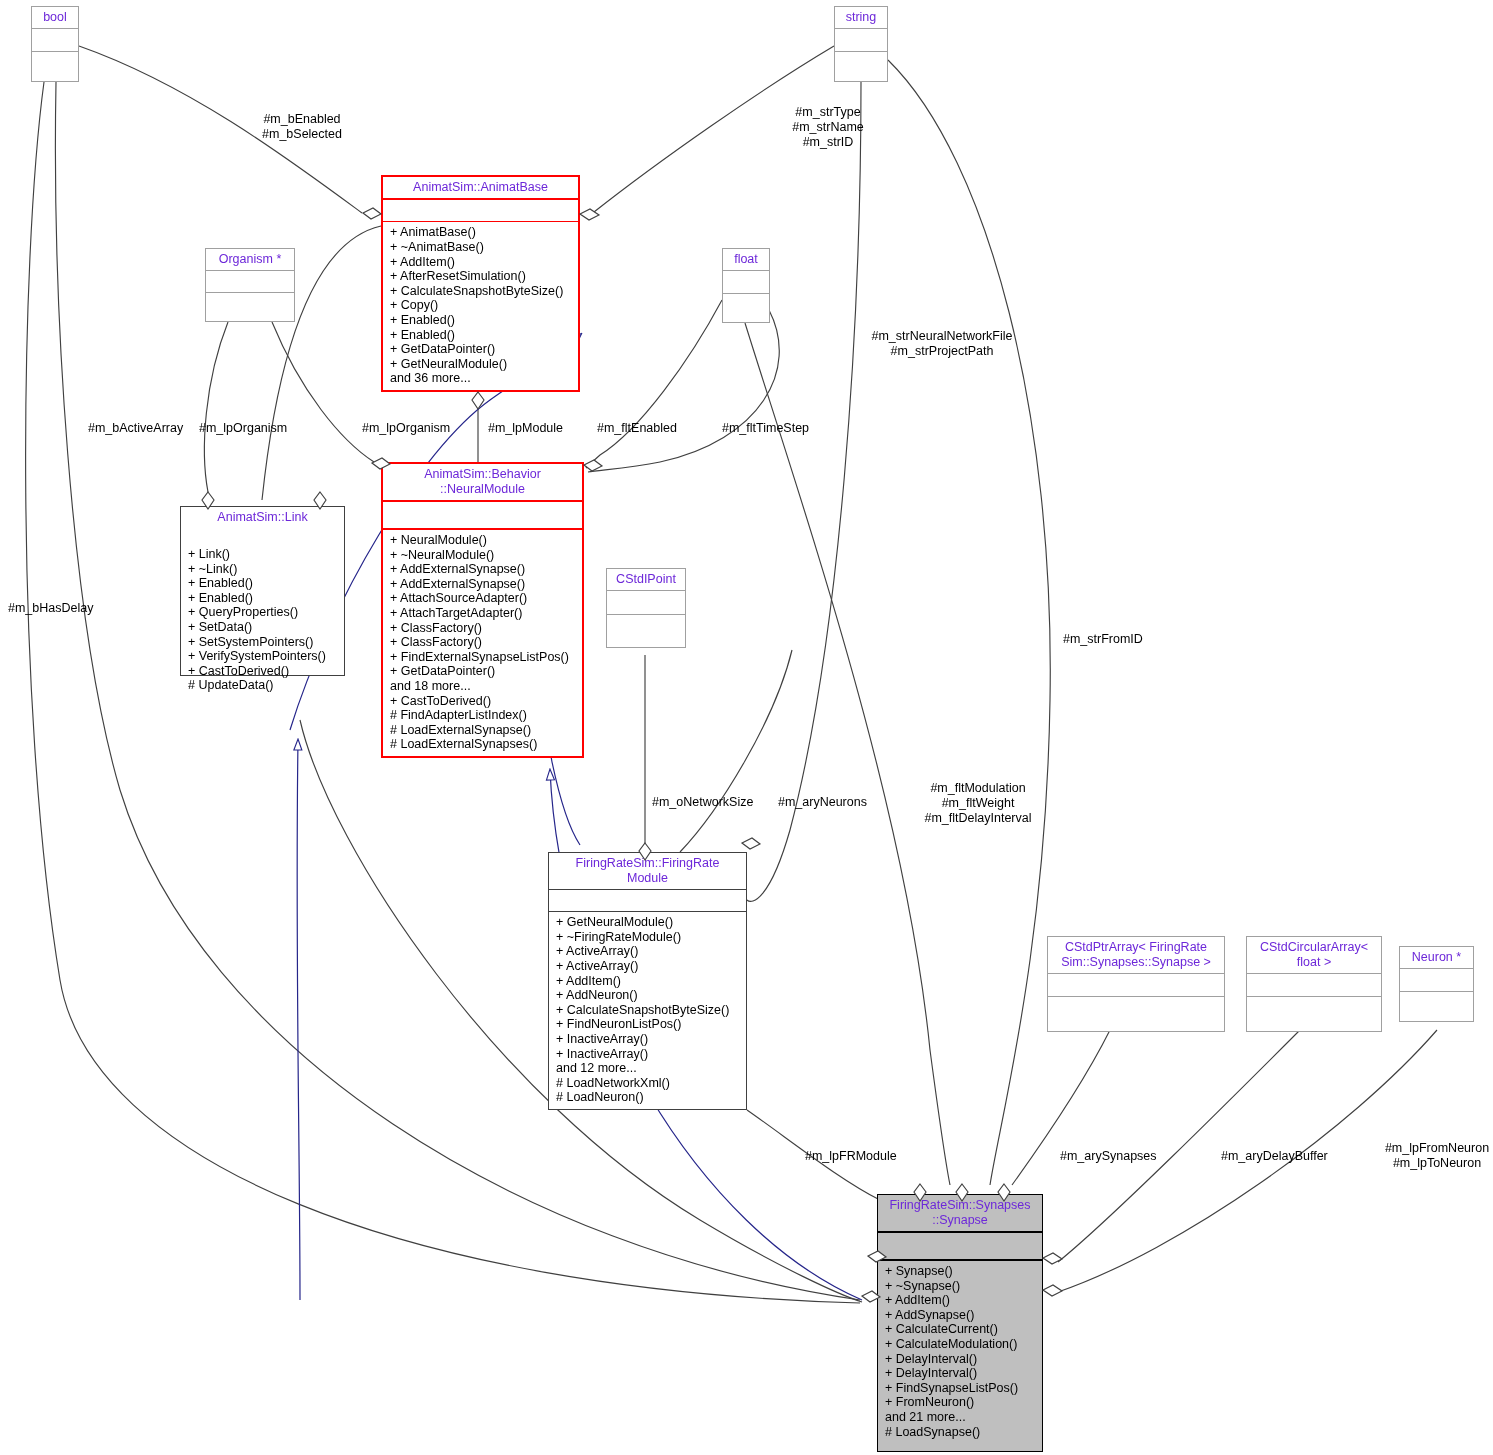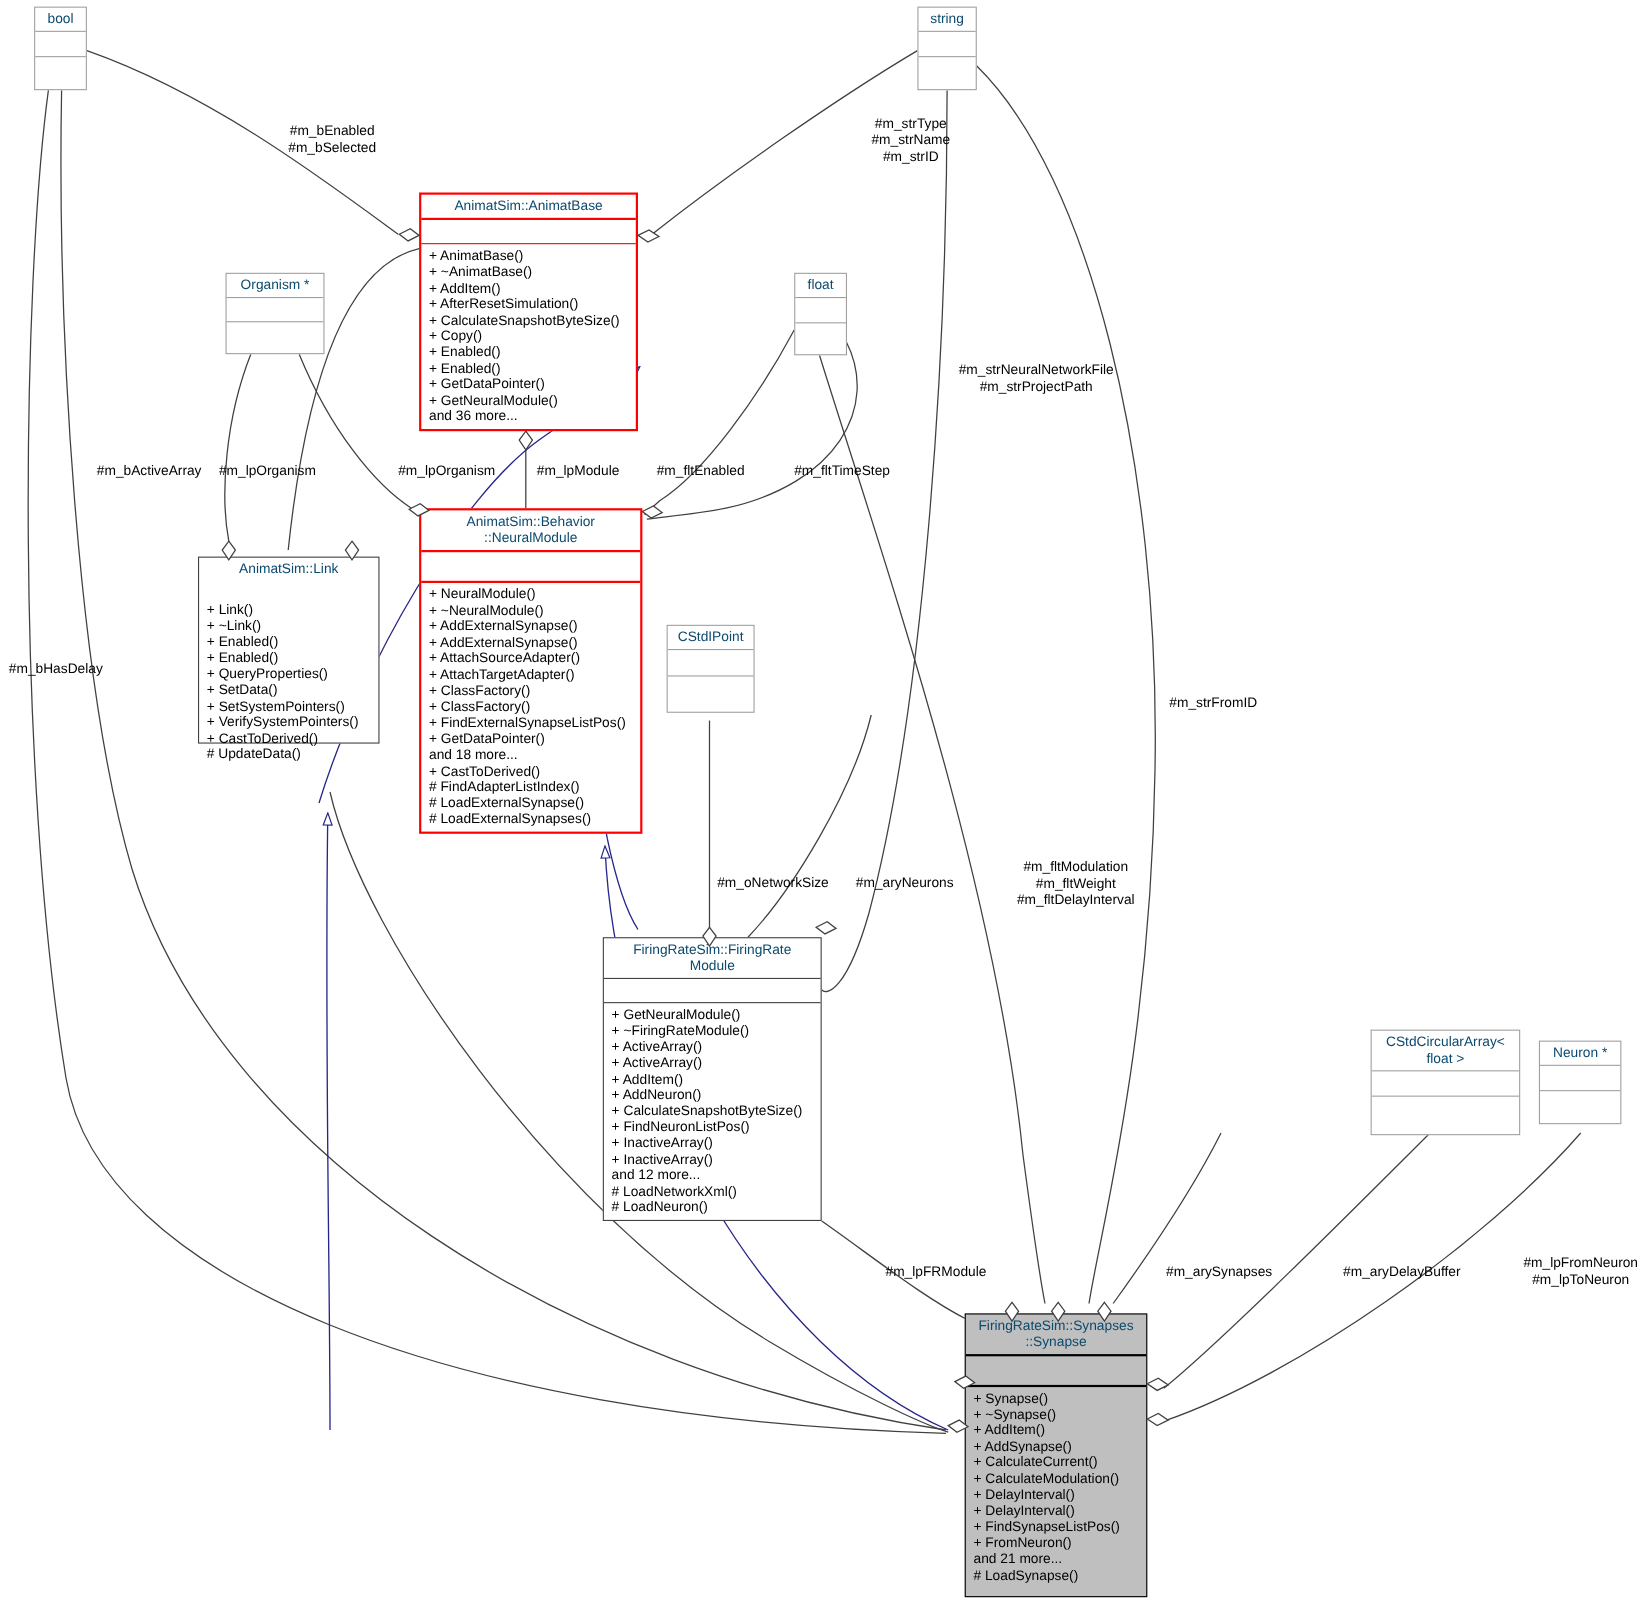--- a/index.html
+++ b/index.html
@@ -17,21 +17,21 @@
     position:absolute;
     box-sizing:border-box;
     background:#ffffff;
     border:1px solid #a0a0a0;
     display:flex;flex-direction:column;
     z-index:5;
   }
   .node .title{
     text-align:center;
     font-size:12.5px;
-    color:#0c4a6e;
+    color:#6d28d9;
     line-height:15px;
     padding:3px 4px 3px 4px;
     white-space:pre-line;
   }
   .node .sep{height:1px;background:#a0a0a0;}
   .node .attrs{min-height:16px;}
   .node .ops{padding:3px 5px 4px 7px;font-size:12.5px;line-height:14.6px;color:#000;}
   .node .ops div{white-space:nowrap;}
 
   
@@ -242,20 +242,28 @@
         <div>+ CalculateSnapshotByteSize()</div>
         <div>+ FindNeuronListPos()</div>
         <div>+ InactiveArray()</div>
         <div>+ InactiveArray()</div>
         <div>and 12 more...</div>
         <div># LoadNetworkXml()</div>
         <div># LoadNeuron()</div>
       </div>
   </div>
 
+  <div class="node" style="left:1047px;top:936px;width:178px;height:96px;">
+    <div class="title">CStdPtrArray&lt; FiringRate
+Sim::Synapses::Synapse &gt;</div>
+    <div class="sep"></div>
+    <div class="attrs" style="height:22px;"></div>
+    <div class="sep"></div>
+    <div class="ops" style="height:24px;"></div>
+  </div>
 
   <div class="node" style="left:1246px;top:936px;width:136px;height:96px;">
     <div class="title">CStdCircularArray&lt;
 float &gt;</div>
     <div class="sep"></div>
     <div class="attrs" style="height:22px;"></div>
     <div class="sep"></div>
     <div class="ops" style="height:24px;"></div>
   </div>
 

